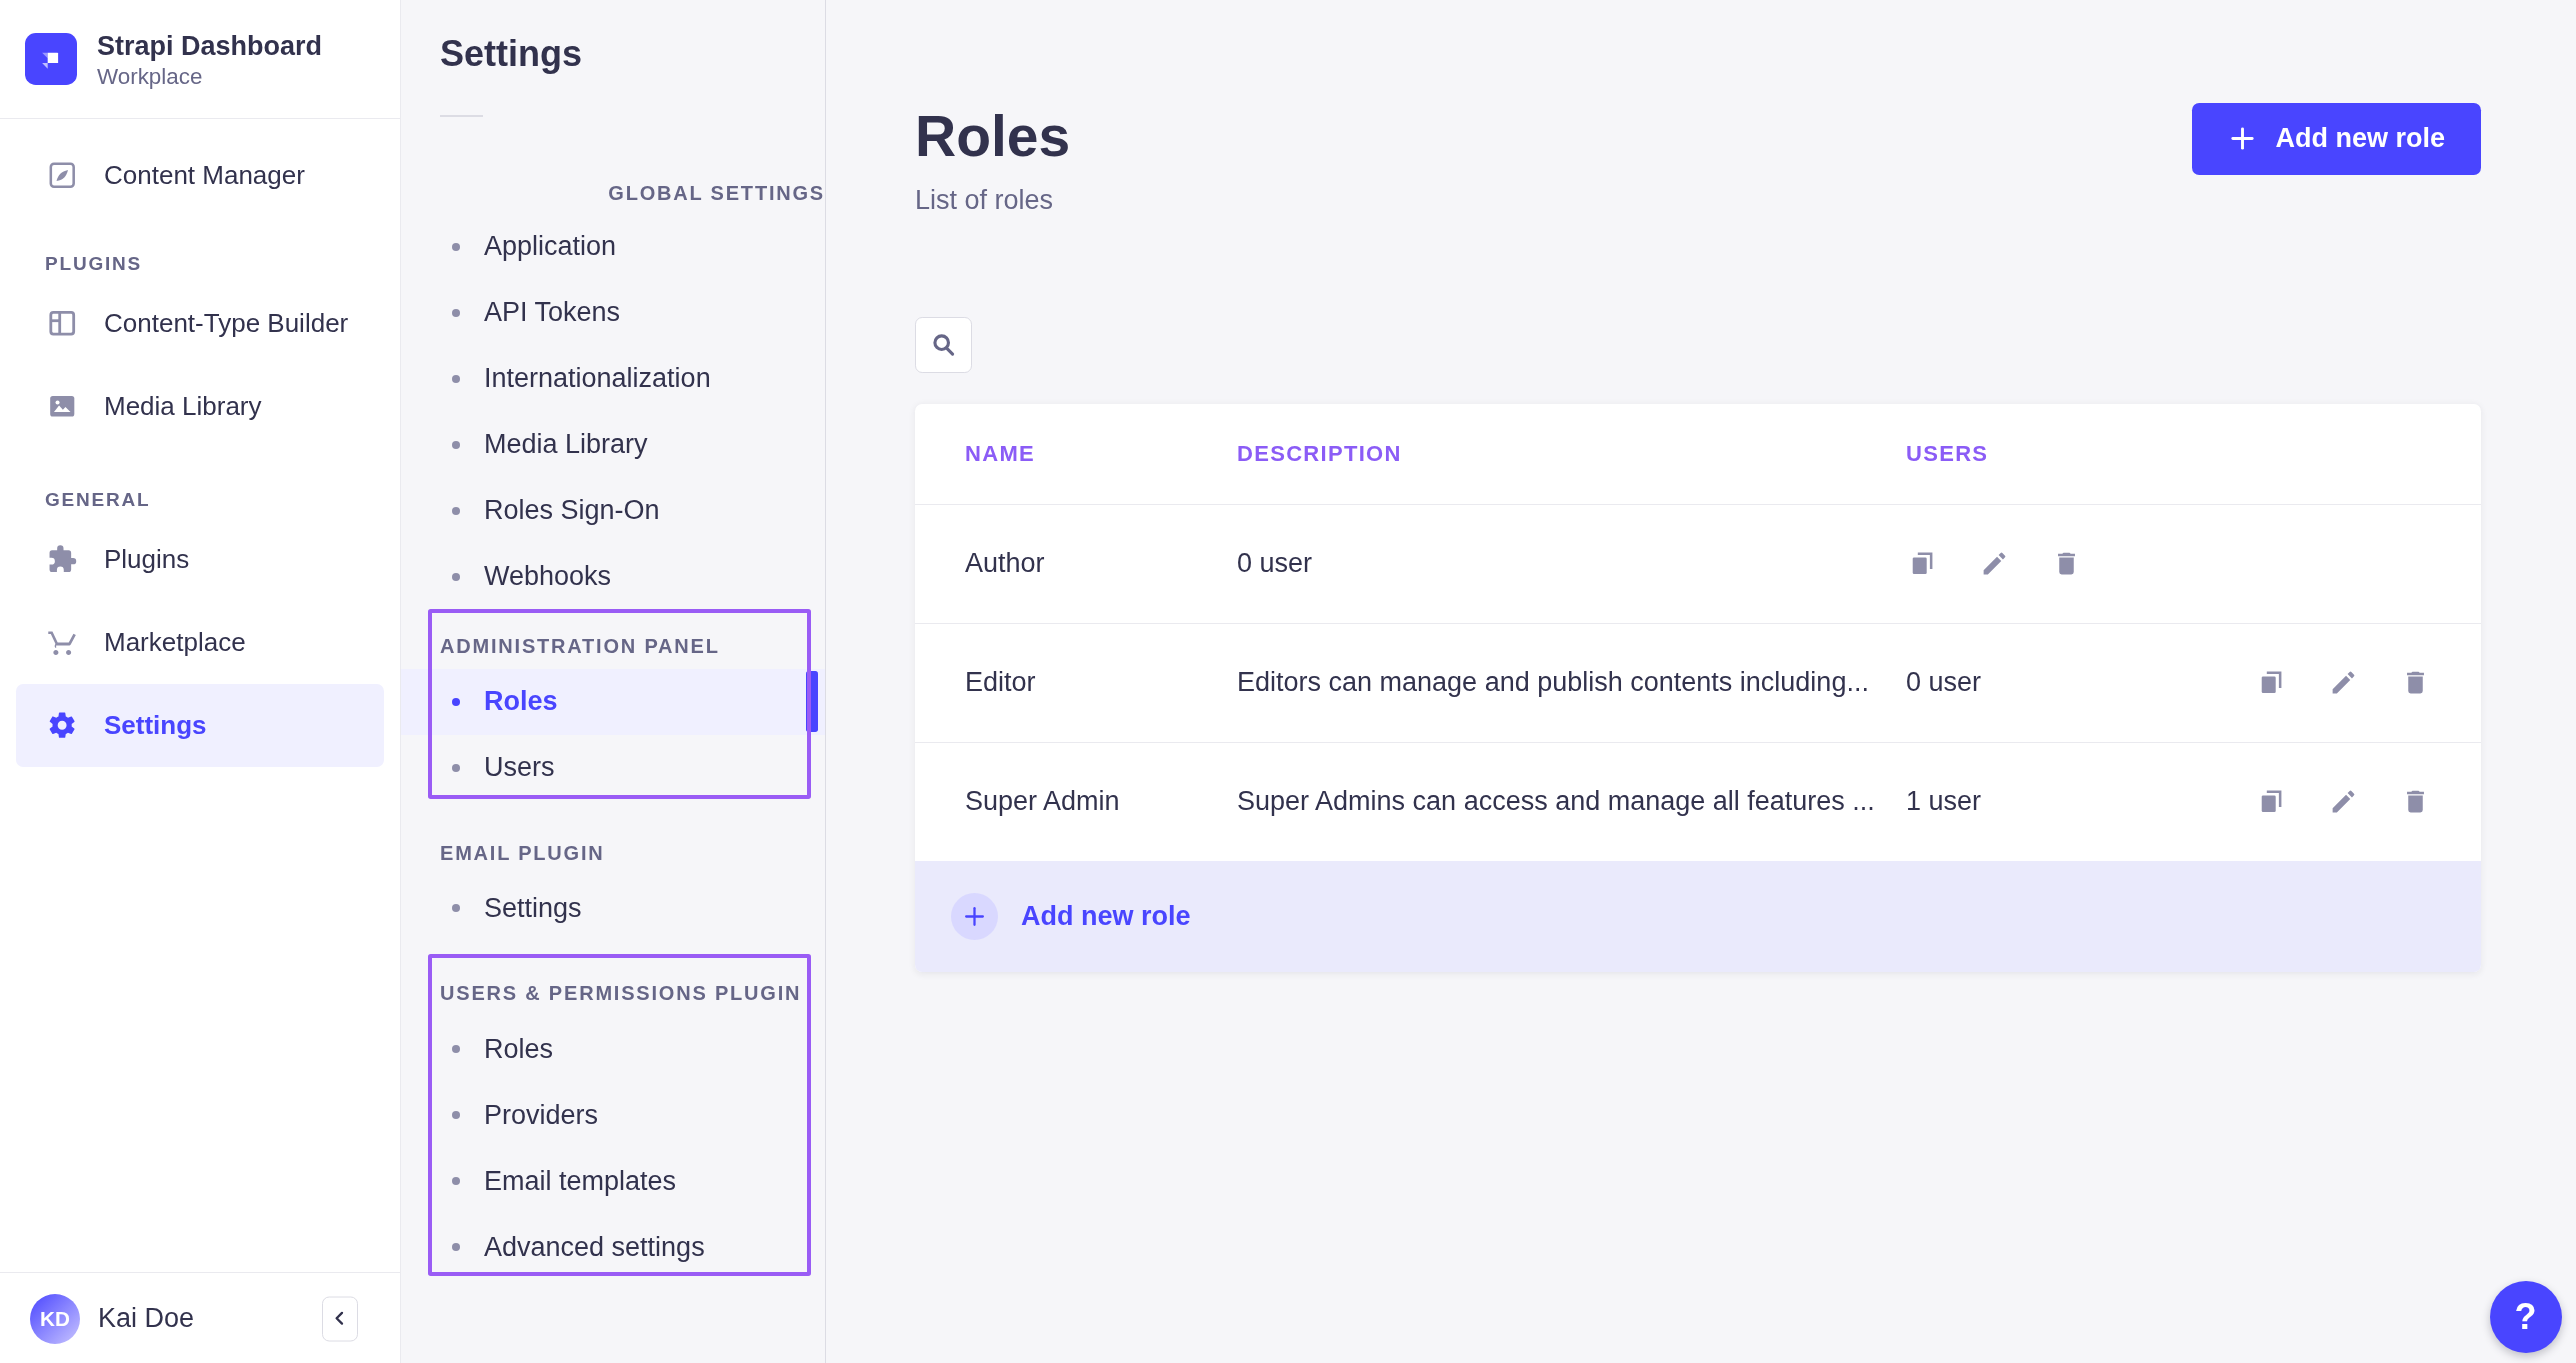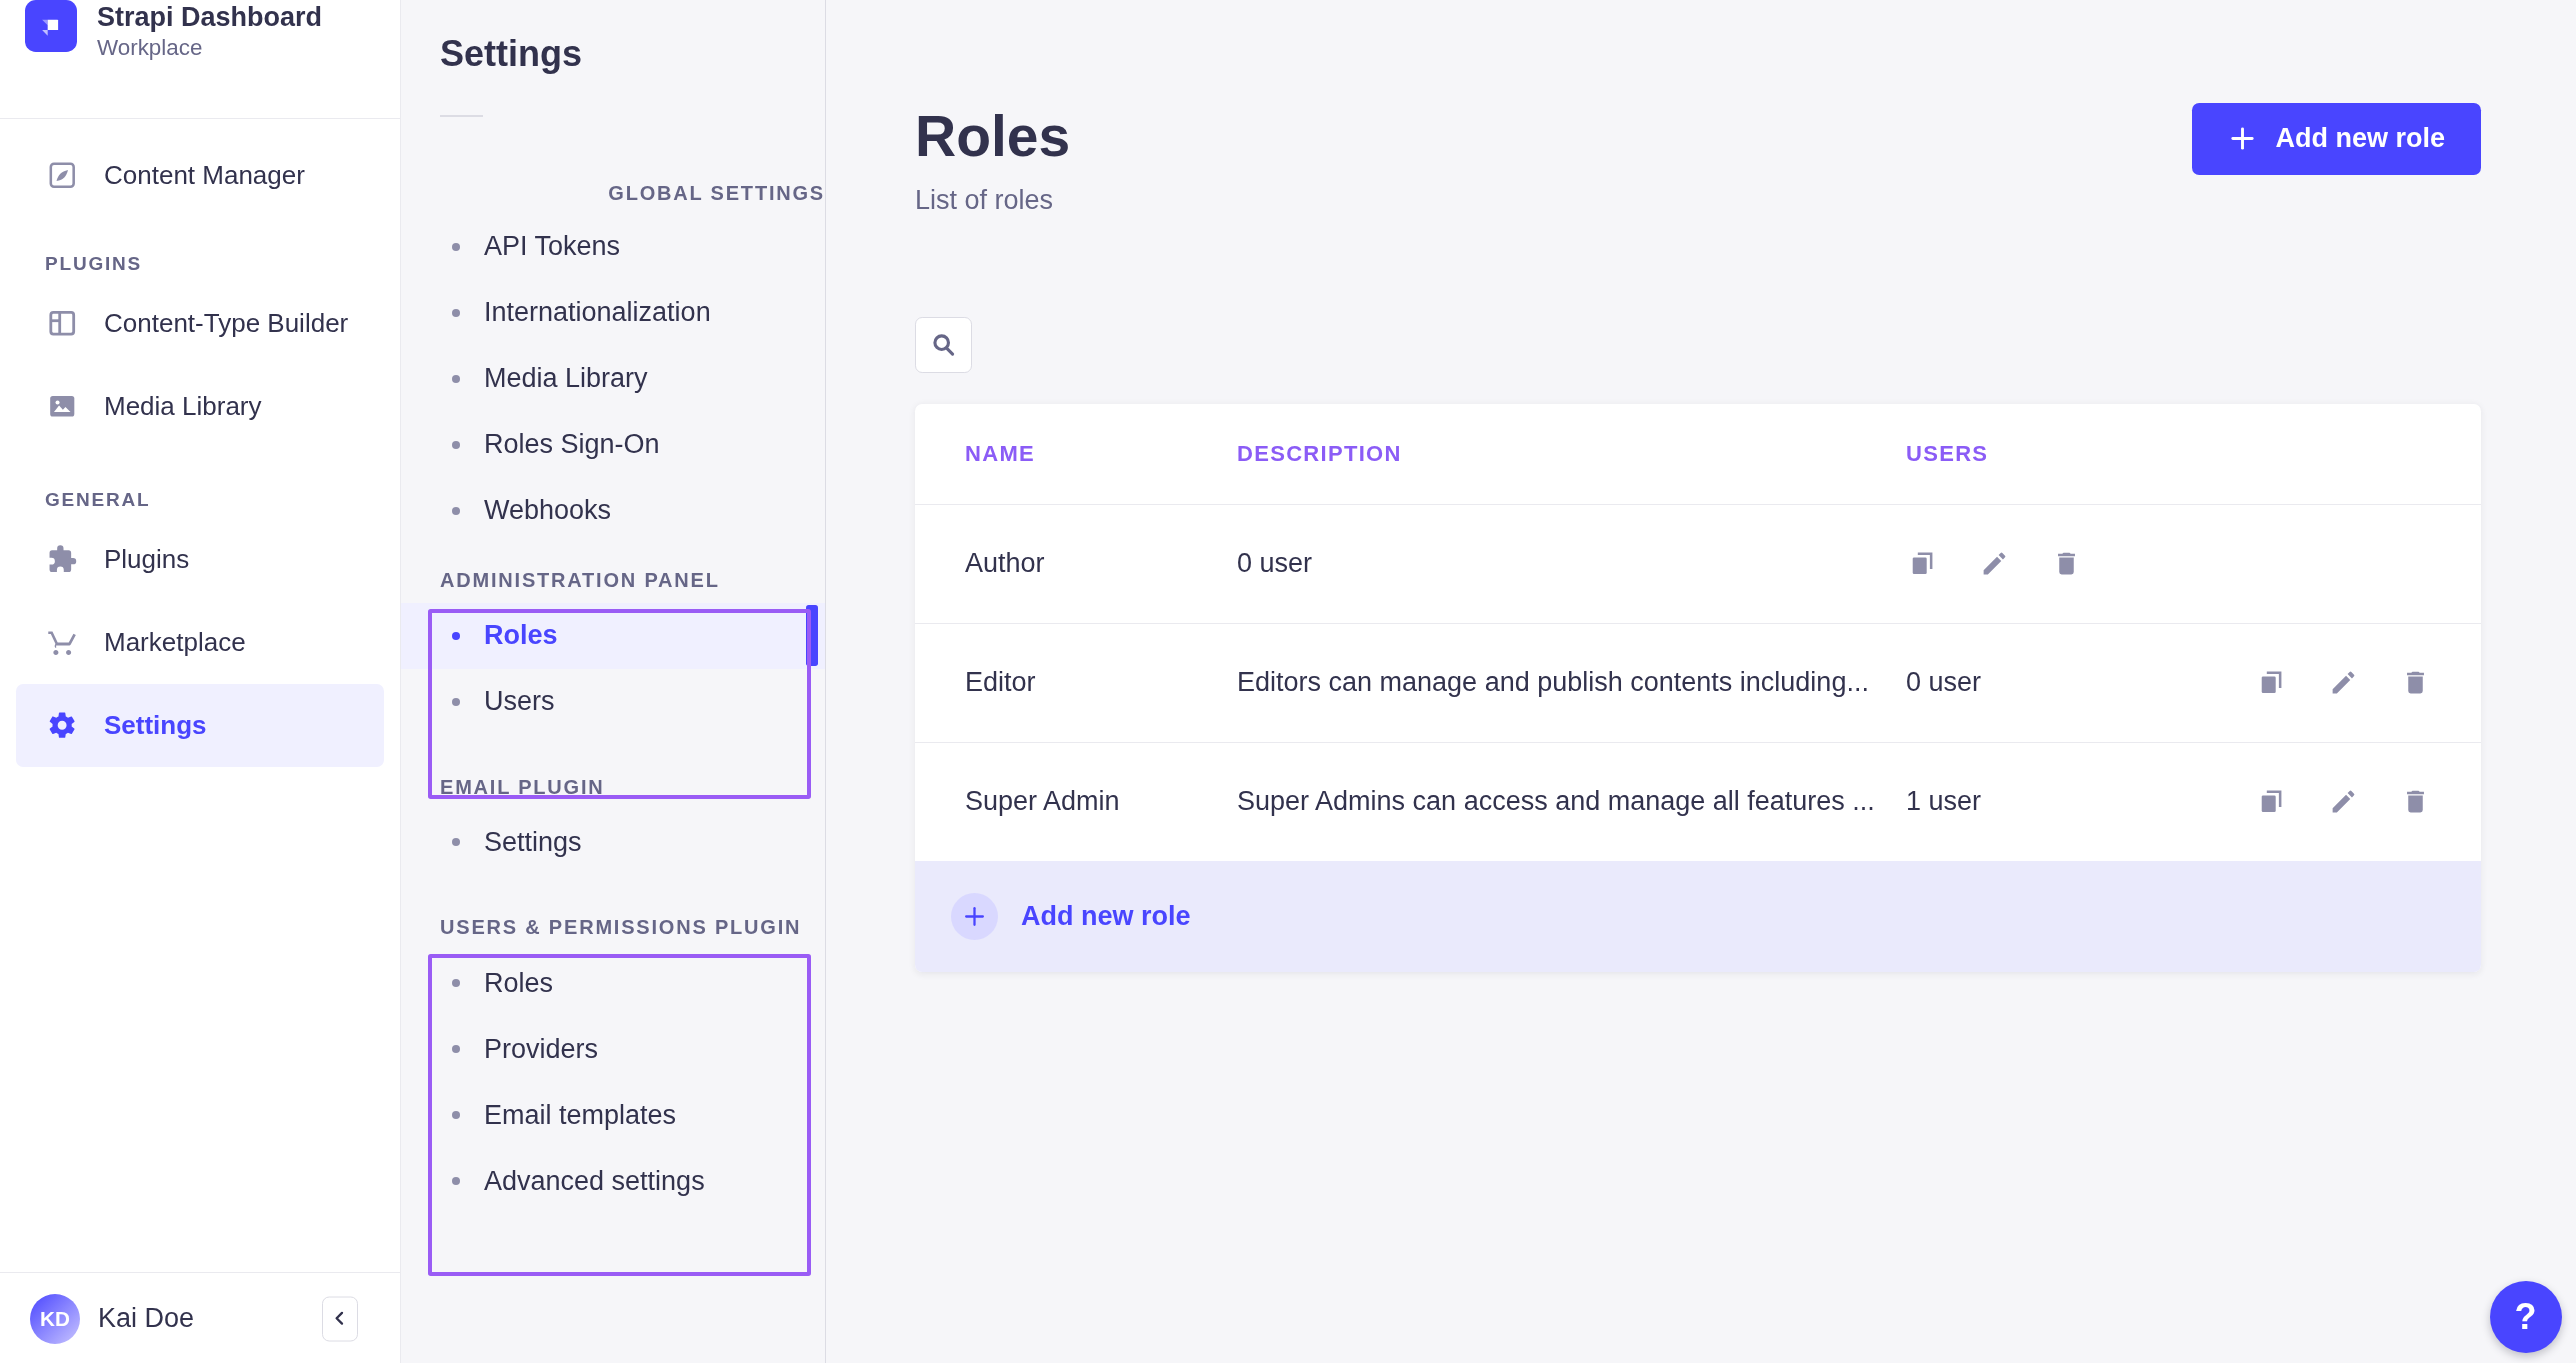--- a/index.html
+++ b/index.html
@@ -15,21 +15,21 @@
   
   .sidebar {
     width: 401px; height: 100%;
     background: #ffffff;
     border-right: 1.8px solid #eaeaef;
     position: relative;
     flex-shrink: 0;
   }
   .brand {
     height: 119px;
-    display: flex; 
+    display: flex; align-items: center;
     padding-left: 25px;
     border-bottom: 1.8px solid #eaeaef;
   }
   .brand-logo {
     width: 52px; height: 52px; border-radius: 10.8px;
     background: #4945ff;
     display: flex; align-items: center; justify-content: center;
     flex-shrink: 0;
   }
   .brand-text { margin-left: 20px; }
@@ -290,20 +290,24 @@
 
   <aside class="subnav">
     <div class="subnav-title">Settings</div>
     <div class="subnav-divider"></div>
 
     <div class="sn-section sn-sec1">
       <div class="sn-label">GLOBAL SETTINGS</div>
       <div class="sn-items">
         <div class="sn-item">
             <span class="dot"></span>
+            <span>Application</span>
+          </div>
+        <div class="sn-item">
+            <span class="dot"></span>
             <span>API Tokens</span>
           </div>
         <div class="sn-item">
             <span class="dot"></span>
             <span>Internationalization</span>
           </div>
         <div class="sn-item">
             <span class="dot"></span>
             <span>Media Library</span>
           </div>

